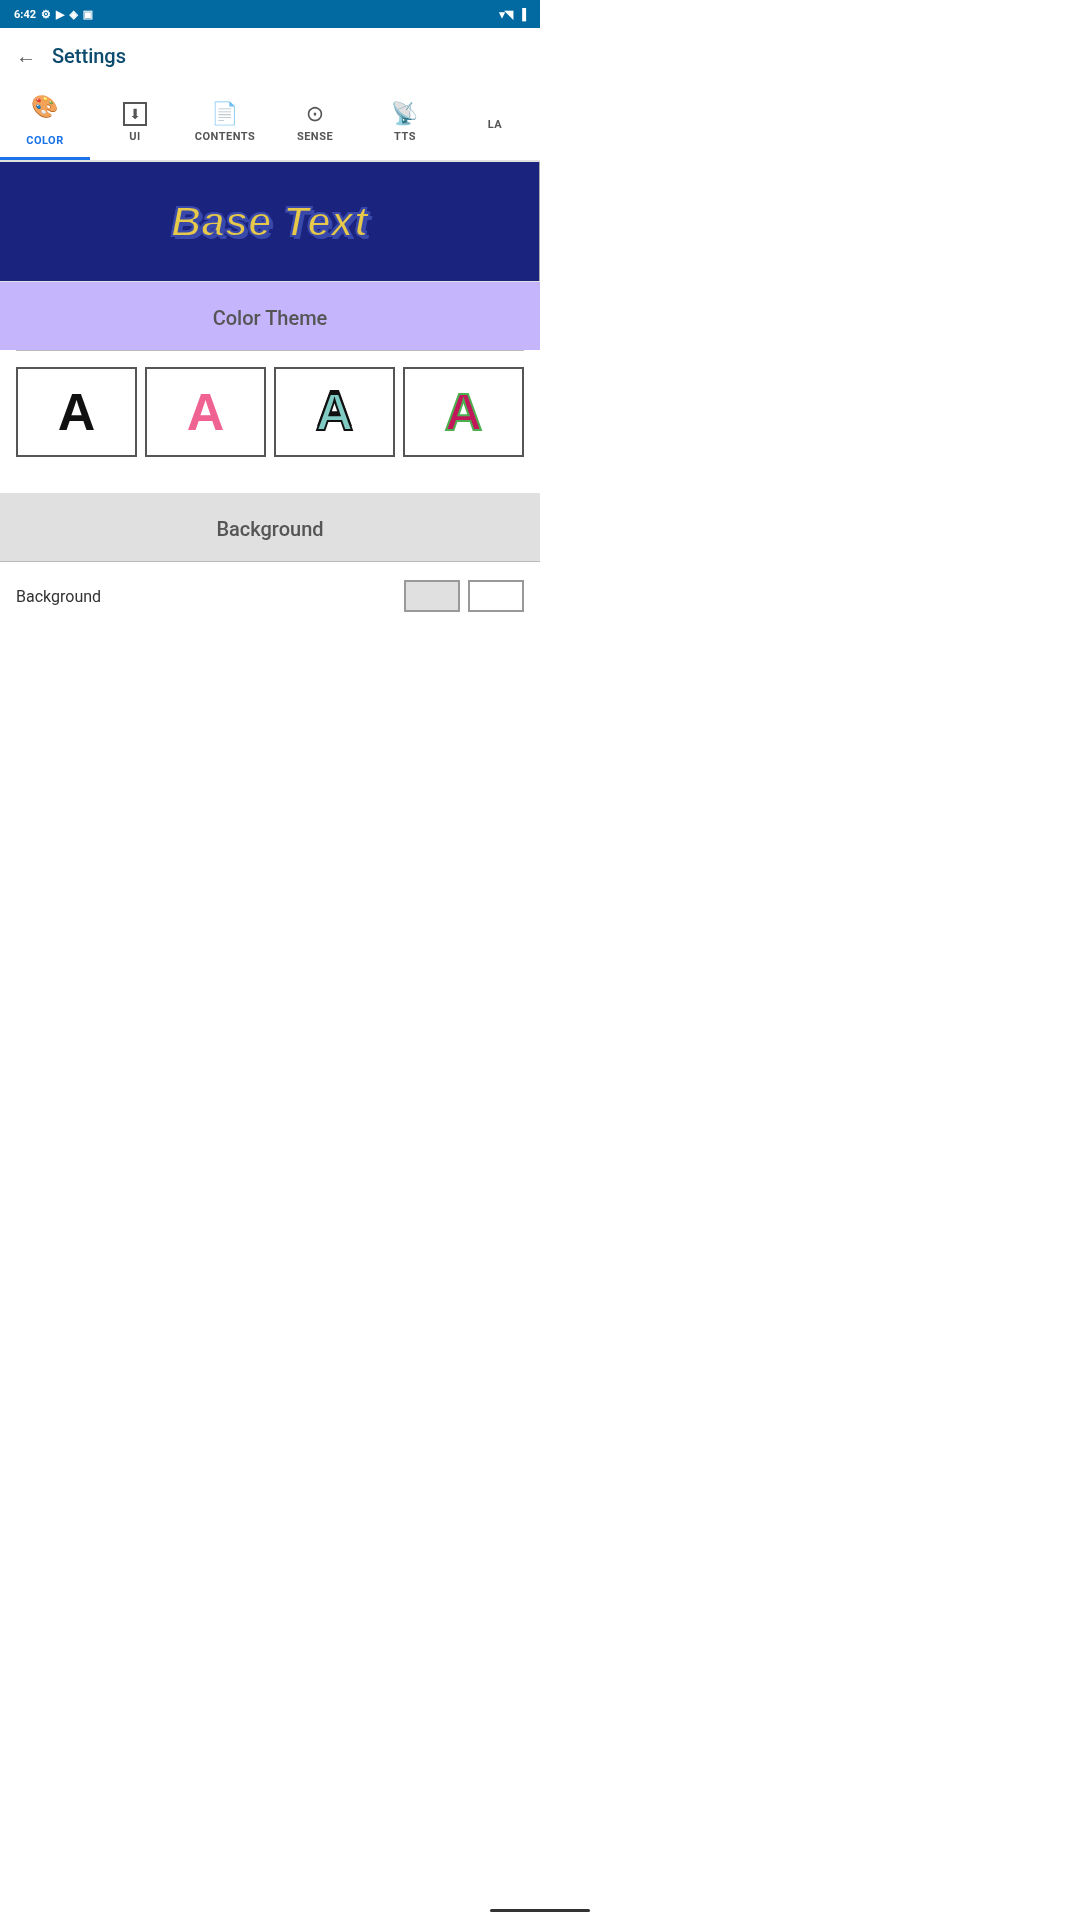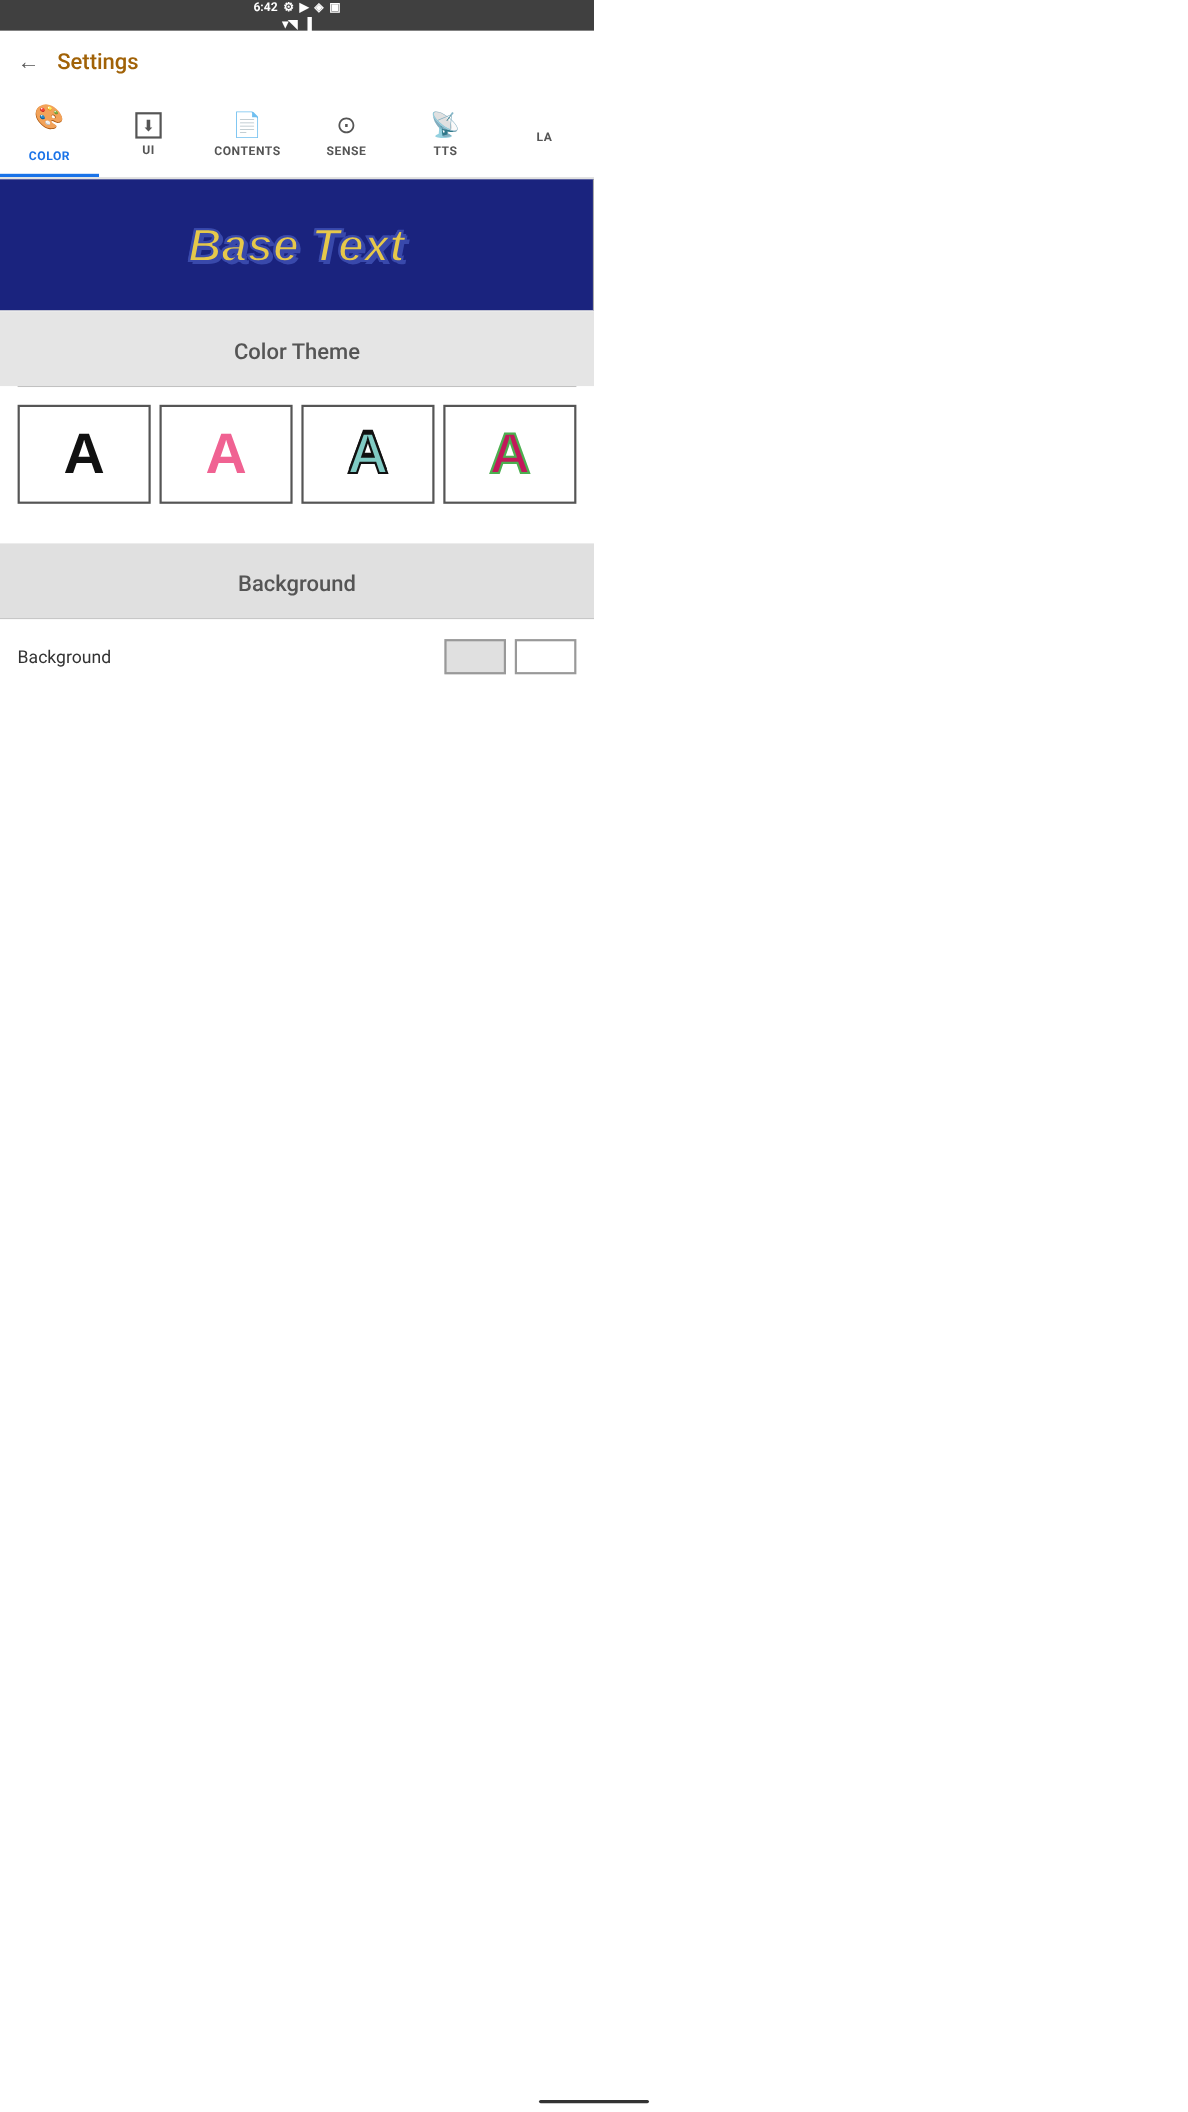--- a/index.html
+++ b/index.html
@@ -9,47 +9,46 @@
       width: 540px;
       height: 960px;
       background: #fff;
       font-family: 'Roboto', Arial, sans-serif;
       overflow: hidden;
       transform-origin: top left;
     }
 
     
     .status-bar {
-      background: #404040;
+      background: #0369a1;
       color: #fff;
       height: 28px;
       display: flex;
       align-items: center;
       justify-content: space-between;
       padding: 0 14px;
       font-size: 11px;
       font-weight: bold;
-      flex-direction: column;
     }
     .status-left { display: flex; align-items: center; gap: 5px; }
     .status-right { display: flex; align-items: center; gap: 5px; }
 
     
     .top-bar {
       height: 56px;
       display: flex;
       align-items: center;
       padding: 0 16px;
       gap: 16px;
       background: #fff;
     }
     .top-bar-title {
       font-size: 20px;
       font-weight: 500;
-      color: #a16207;
+      color: #0c4a6e;
     }
     .back-btn {
       font-size: 20px;
       color: #555;
       cursor: pointer;
     }
 
     
     .tab-bar {
       display: flex;
@@ -125,21 +124,21 @@
       font-weight: 900;
       color: #b0bec5;
       -webkit-text-stroke: 2px #546e7a;
       text-shadow: 3px 3px 0 #37474f, -1px -1px 0 #37474f;
       font-style: italic;
       font-family: Arial Black, Arial, sans-serif;
     }
 
     
     .section-header {
-      background: #e5e5e5;
+      background: #c4b5fd;
       padding: 24px 16px 20px;
       text-align: center;
     }
     .section-title {
       font-size: 20px;
       color: #555;
       font-weight: 500;
     }
     .section-divider {
       height: 1px;

